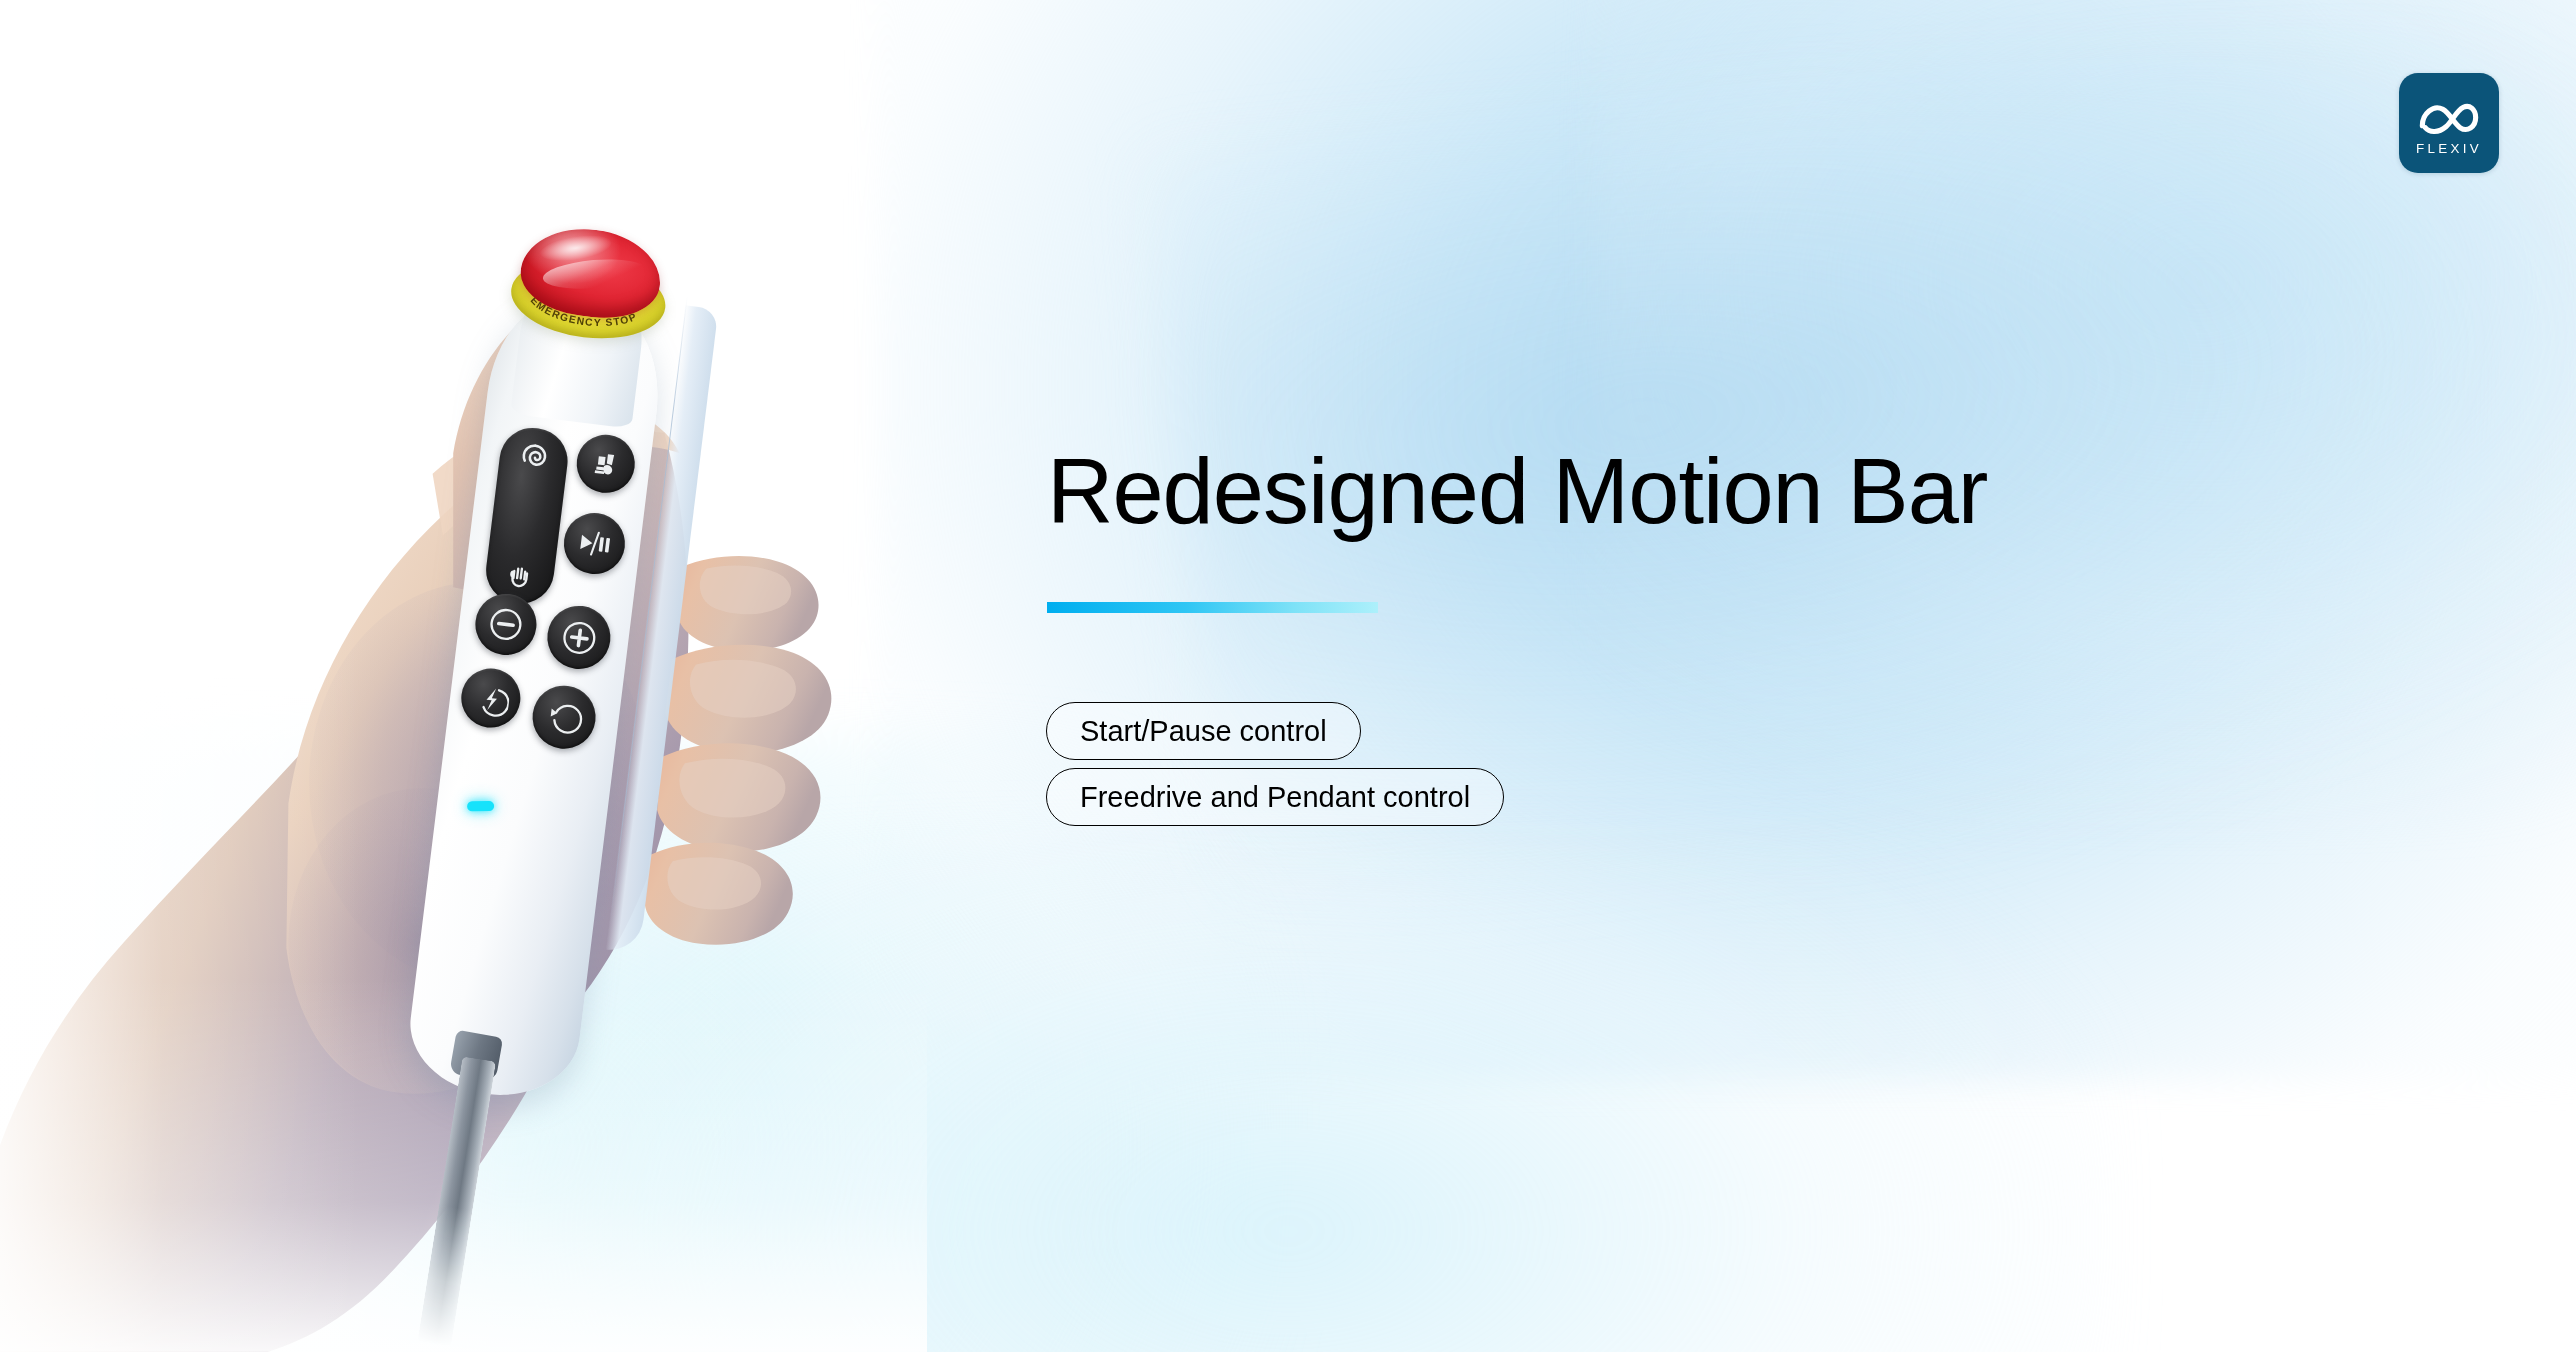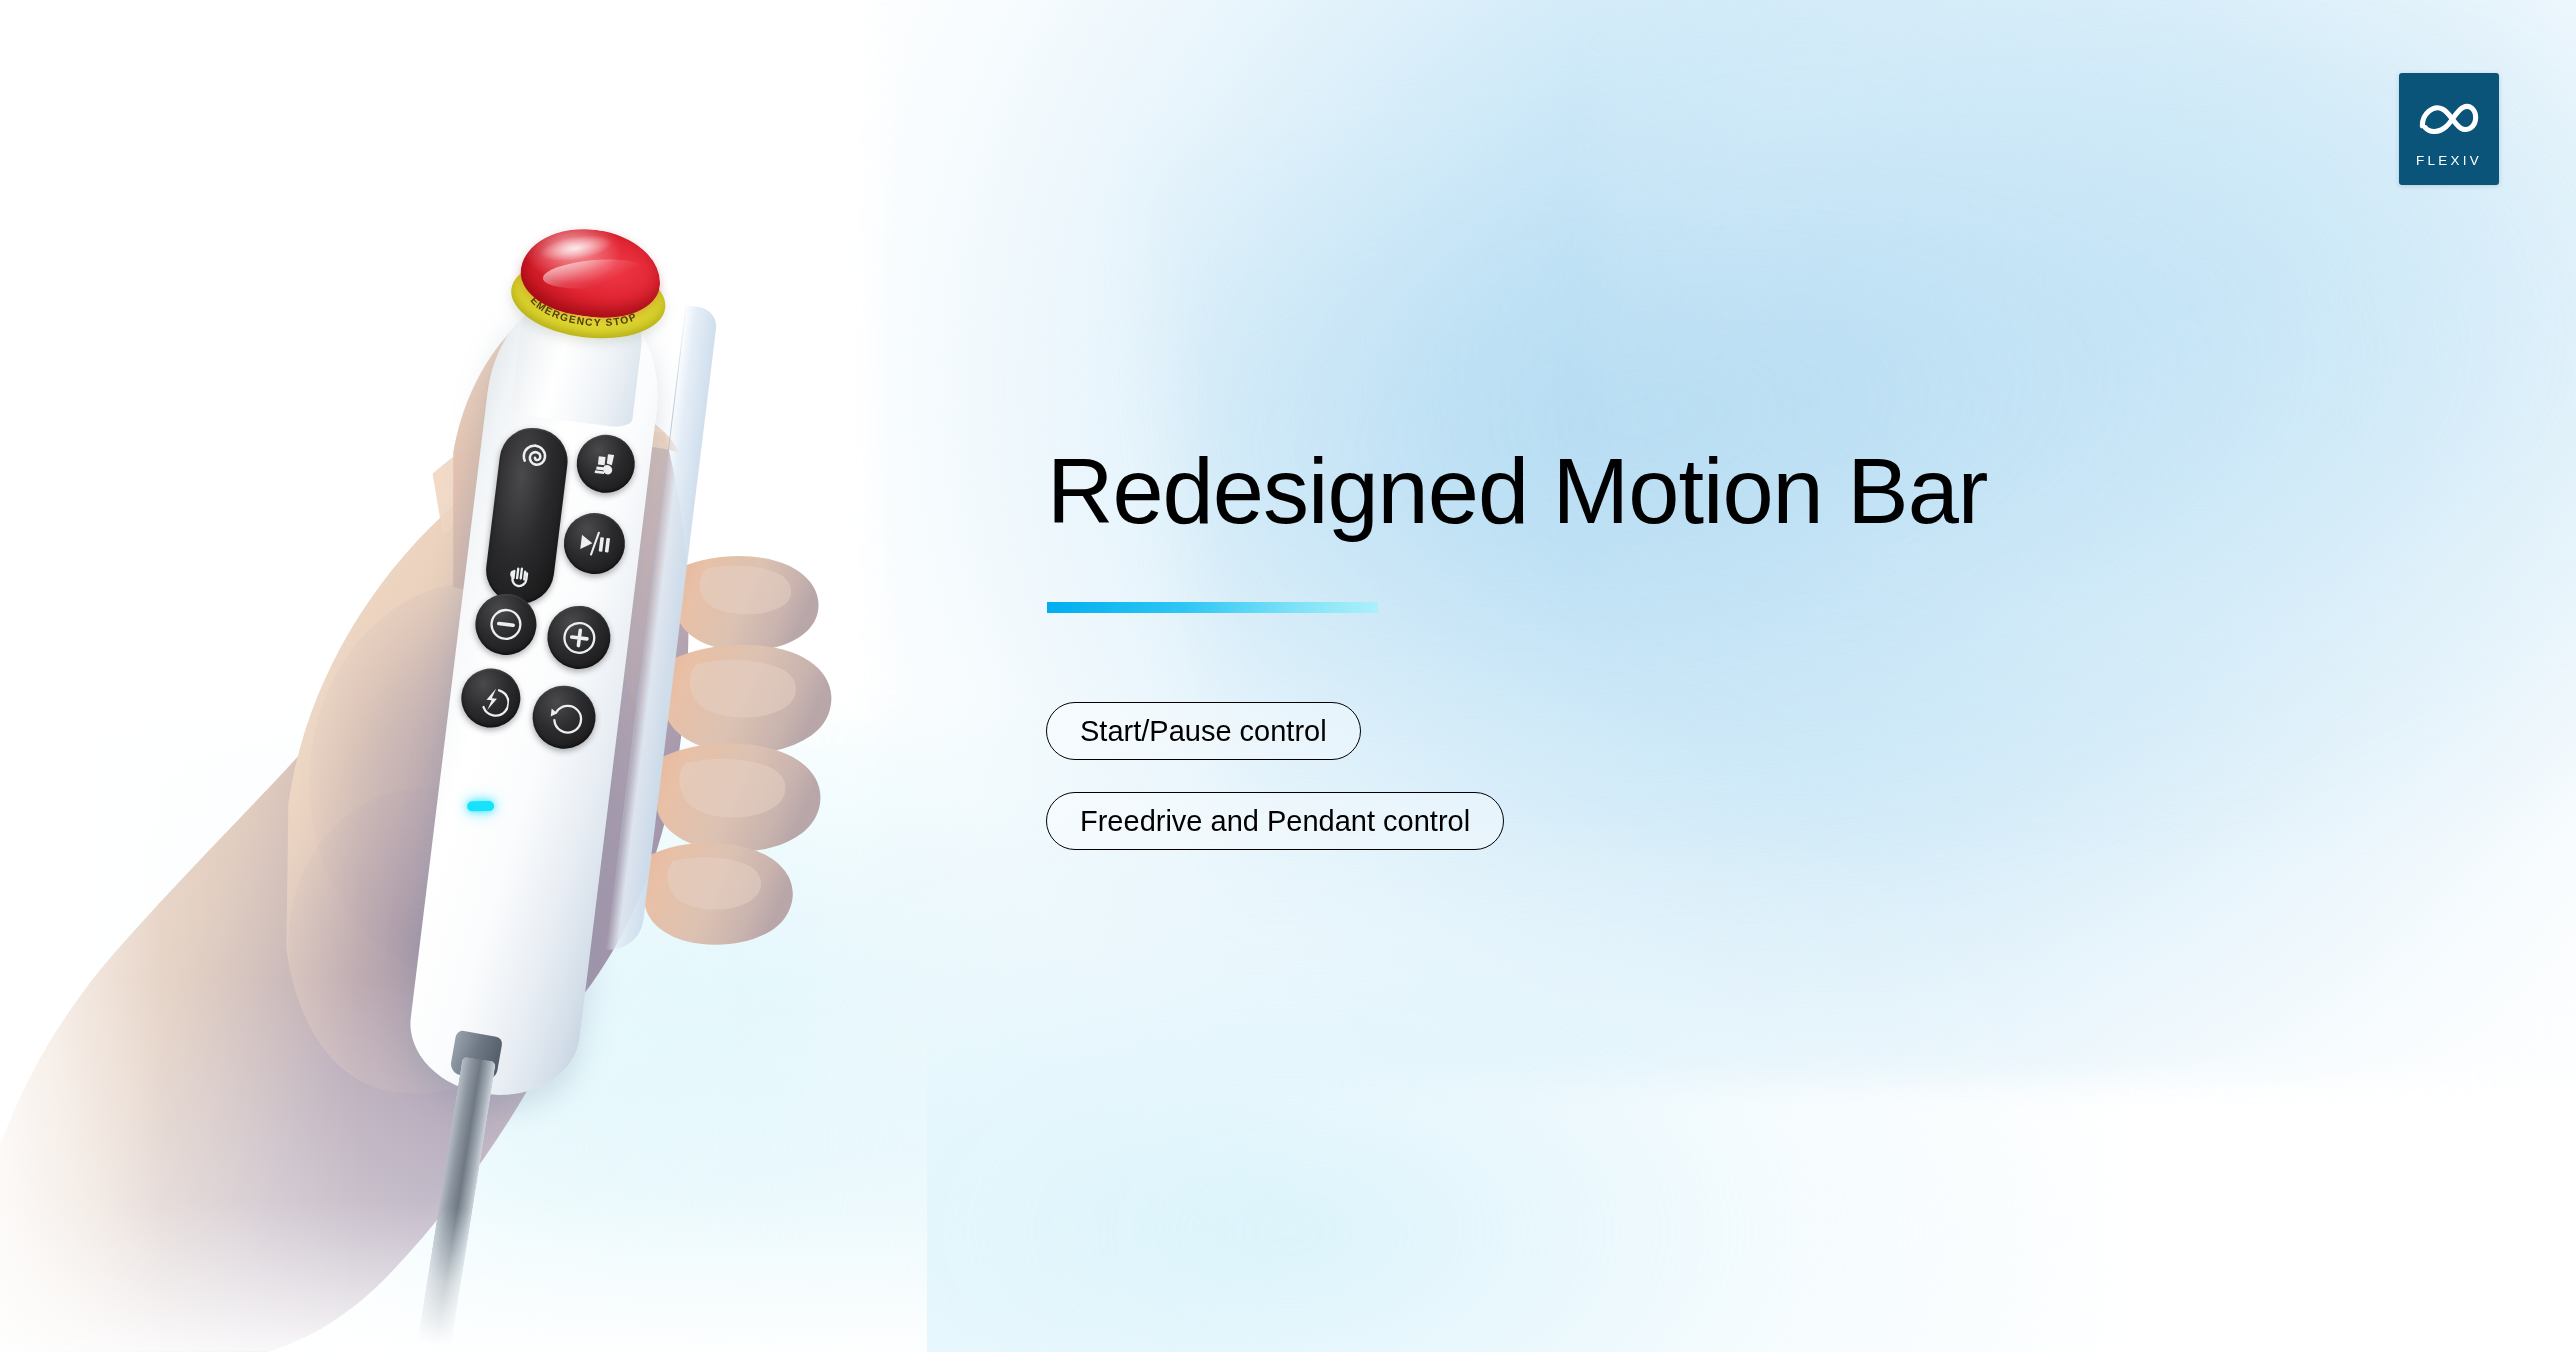--- a/index.html
+++ b/index.html
@@ -90,23 +90,23 @@
       rgba(255,255,255,0.96) 0%,
       rgba(255,255,255,0.80) 35%,
       rgba(255,255,255,0.35) 70%,
       rgba(255,255,255,0) 100%);
   }
 
   
   .logo {
     position: absolute;
     left: 2399px; top: 73px;
-    width: 100px; height: 112px;
+    width: 100px; height: 100px;
     background: #0B5479;
-    border-radius: 3px;
+    border-radius: 19px;
     box-shadow: 0 1px 5.2px rgba(10,60,90,0.18);
   }
   .logo-mark {
     position: absolute;
     left: 50%; top: 24px;
     transform: translateX(-50%);
     width: 66px; height: 40px;
   }
   .logo-word {
     position: absolute;
@@ -136,21 +136,21 @@
     left: 1047px; top: 602px;
     width: 331px; height: 10.8px;
     background: linear-gradient(90deg, #00AEEF 0%, #2FC6F4 42%, #7EE2F7 75%, #ADF0FB 100%);
   }
 
   .pill-list {
     position: absolute;
     left: 1046px; top: 702px;
     display: flex;
     flex-direction: column;
-    gap: 32px;
+    gap: 8px;
     align-items: flex-start;
   }
   .pill {
     display: inline-flex;
     align-items: center;
     justify-content: center;
     height: 58px;
     padding: 0 33px;
     border: 1.5px solid #000000;
     border-radius: 515px;

